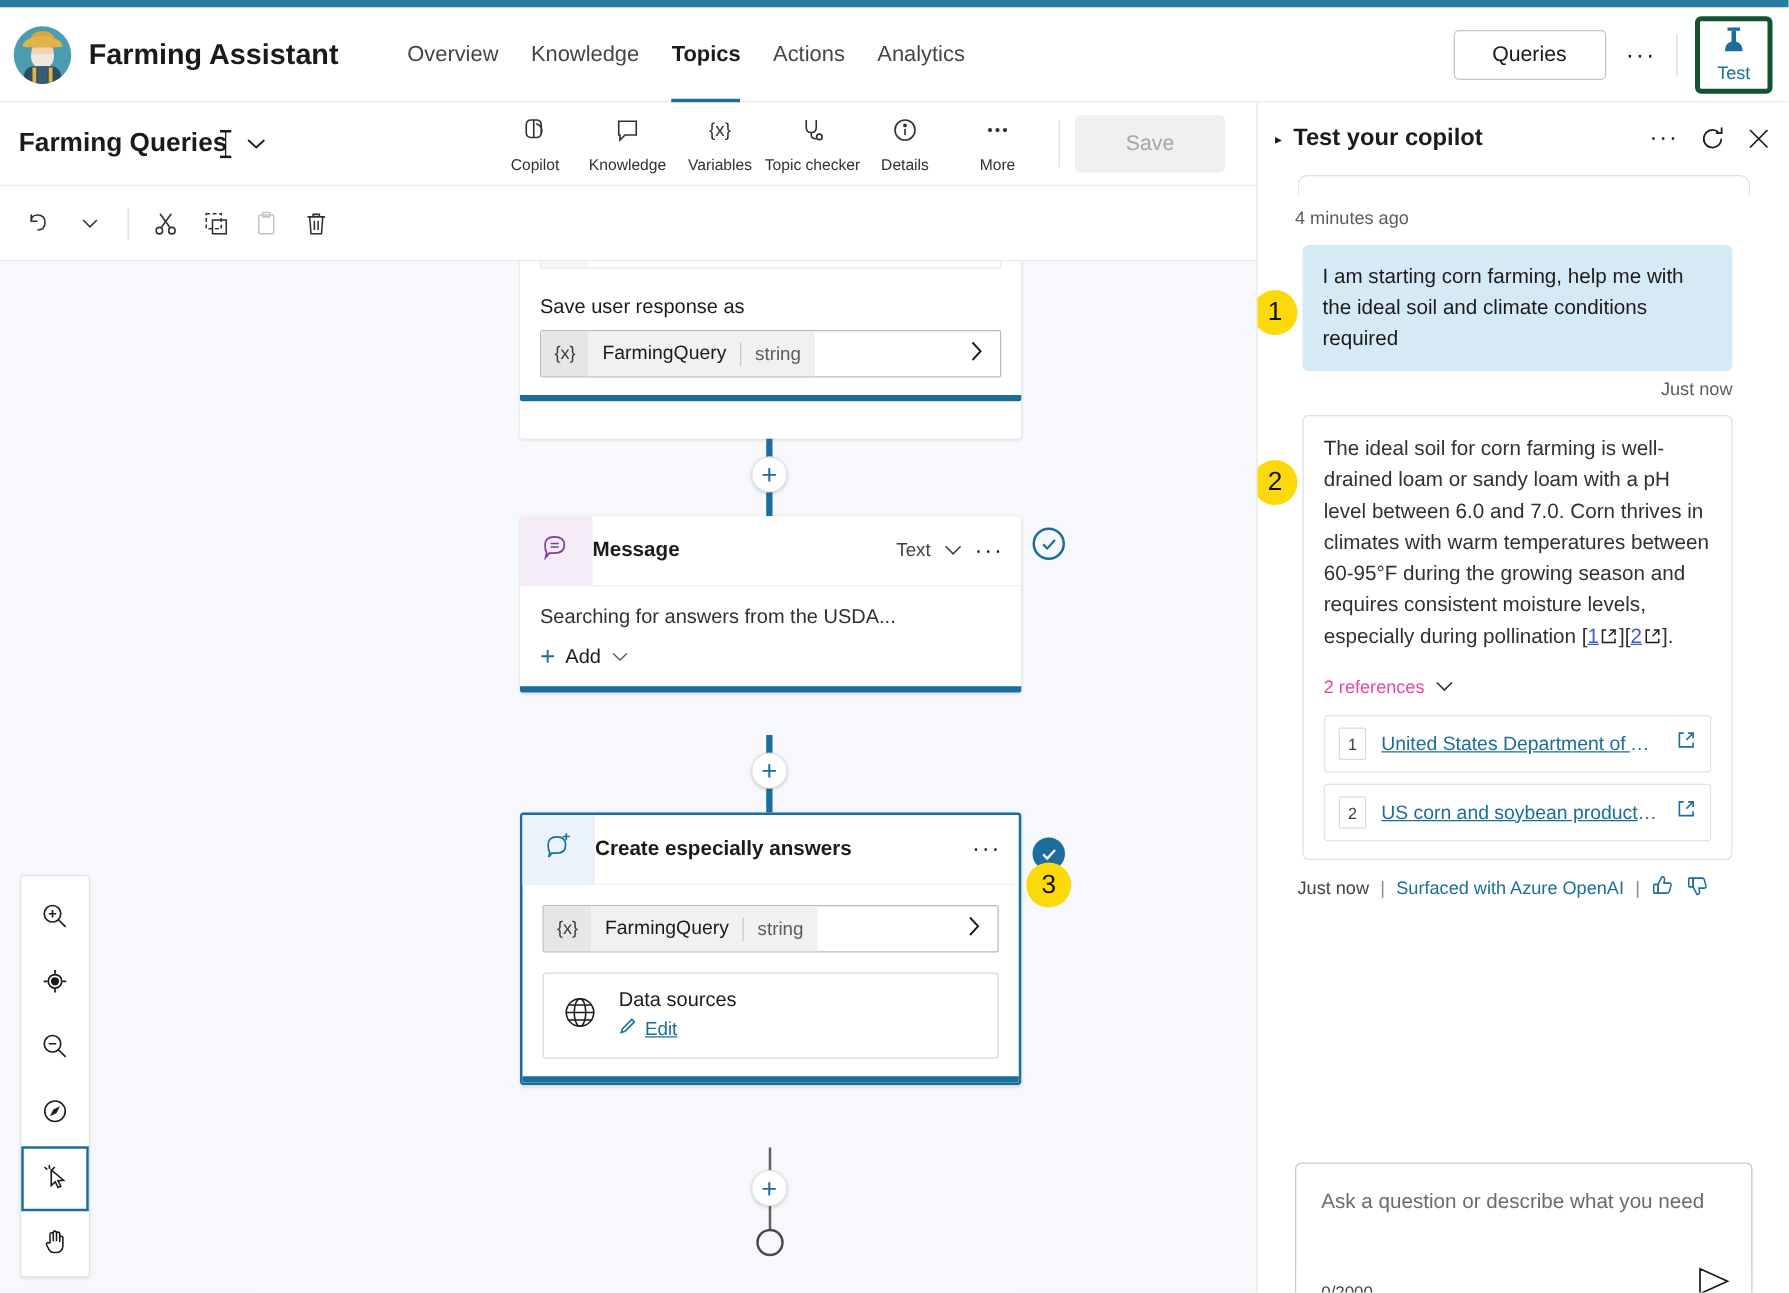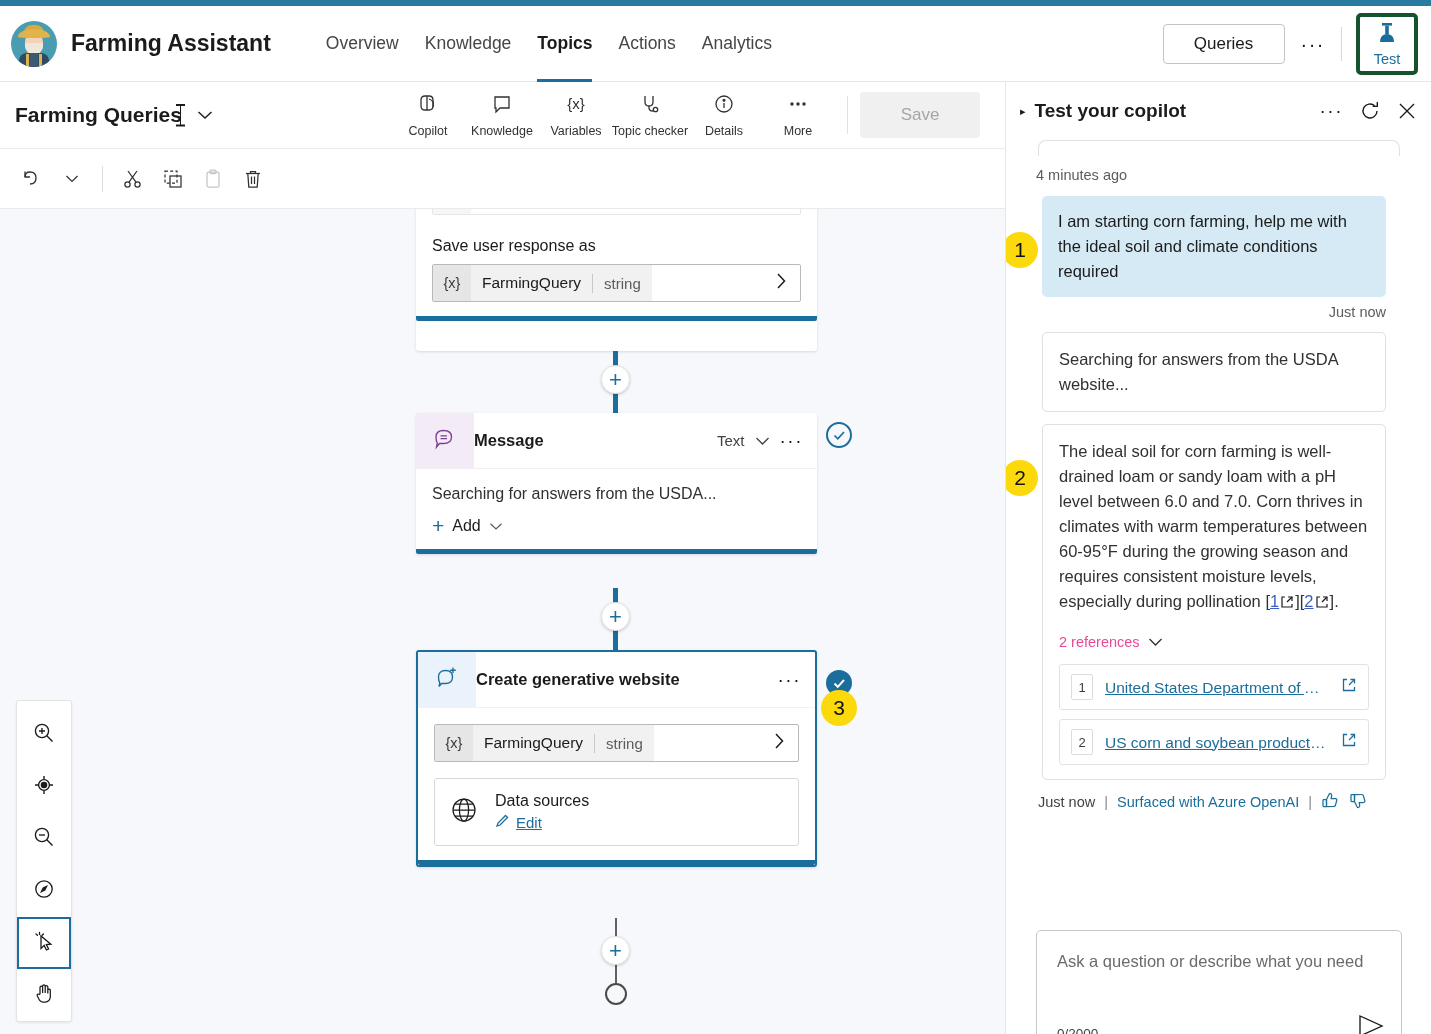--- a/index.html
+++ b/index.html
@@ -523,21 +523,21 @@
   <div class="node" style="top:441px; border:2px solid #1b6e9b;">
     <div class="node-head">
       <div class="node-icon-cell" style="background:#eaf3fb;">
         <span>
           <svg width="26" height="26" viewBox="0 0 26 26" fill="none" stroke="#1b6e9b" stroke-width="1.35">
             <path d="M4.5 12 Q4.5 5.5 11.5 5.5 Q18.5 5.5 18.5 12 Q18.5 18.5 11.5 18.5 L7.5 18.5 L5 21.5 L5.8 18 Q4.5 16 4.5 12 Z"></path>
             <path d="M19 2.5 L19 8 M16.2 5.2 L21.8 5.2"></path>
           </svg>
         </span>
       </div>
-      <div class="node-title">Create generative website</div>
+      <div class="node-title">Create especially answers</div>
       <div class="node-head-right">
         <span class="dots">···</span>
       </div>
     </div>
     <div class="node-body">
       <div class="var-field">
         <div class="var-x">{x}</div>
         <div class="var-pill">
           <span class="var-name">FarmingQuery</span>
           <span class="var-div"></span>
@@ -662,21 +662,20 @@
   <div class="tp-scroll">
     <div class="partial-bubble"></div>
     <div class="ts-label">4 minutes ago</div>
 
     <div style="position:relative;">
       <div class="num-badge" style="left:-4px; top:36px;">1</div>
       <div class="bubble-user">I am starting corn farming, help me with the ideal soil and climate conditions required</div>
     </div>
     <div class="ts-right">Just now</div>
 
-    <div class="bubble-bot">Searching for answers from the USDA website...</div>
 
     <div style="position:relative;">
       <div class="num-badge" style="left:-4px; top:36px; z-index:2;">2</div>
       <div class="bubble-bot">
         <span>The ideal soil for corn farming is well-drained loam or sandy loam with a pH level between 6.0 and 7.0. Corn thrives in climates with warm temperatures between 60-95°F during the growing season and requires consistent moisture levels, especially during pollination </span>[<span class="cite">1</span><span class="cite-ico"><svg width="14" height="14" viewBox="0 0 14 14" fill="none" stroke="#1b1b1b" stroke-width="1.2">
               <path d="M5 2 H2 V12 H12 V9"></path>
               <path d="M8 2 H12 V6"></path>
               <path d="M12 2 L7 7"></path>
             </svg></span>][<span class="cite">2</span><span class="cite-ico"><svg width="14" height="14" viewBox="0 0 14 14" fill="none" stroke="#1b1b1b" stroke-width="1.2">
               <path d="M5 2 H2 V12 H12 V9"></path>

